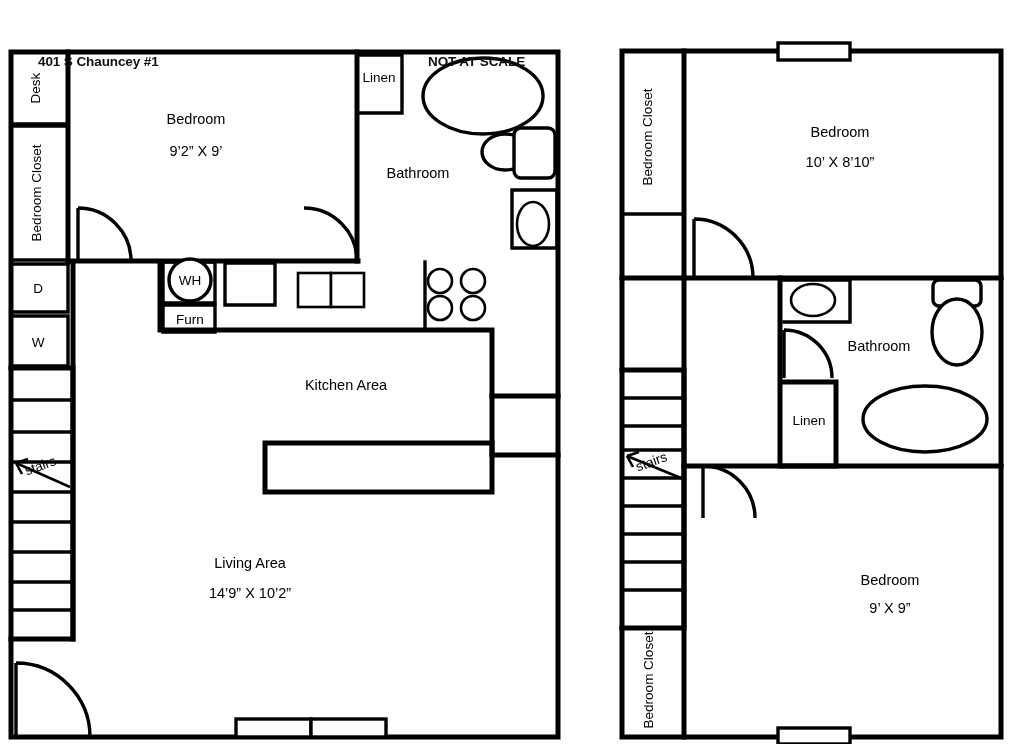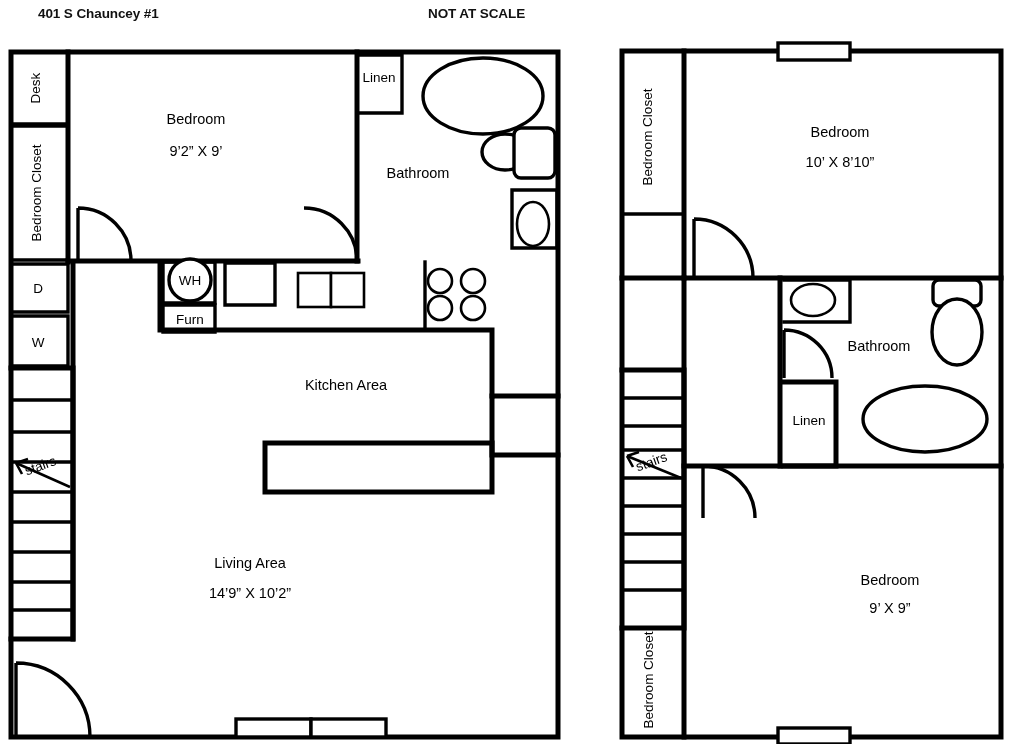--- a/index.html
+++ b/index.html
@@ -21,20 +21,21 @@
     width: 1014px;
     height: 744px;
   }
   .hdr {
     position: absolute;
     font-weight: bold;
     font-size: 13.5px;
     color: #111;
     letter-spacing: -0.1px;
     white-space: nowrap;
+    margin-top: 48px;
   }
   #title-address { left: 38px; top: 6px; }
   #title-scale   { left: 428px; top: 6px; }
 
   svg { display: block; }
   .wall      { fill: none; stroke: #000; stroke-width: 5; stroke-linecap: square; }
   .wall-thin { fill: none; stroke: #000; stroke-width: 3.4; stroke-linecap: square; }
   .fix       { fill: #fff; stroke: #000; stroke-width: 3.4; }
   .fix-thin  { fill: #fff; stroke: #000; stroke-width: 2.6; }
   .door      { fill: none; stroke: #000; stroke-width: 3.4; }

